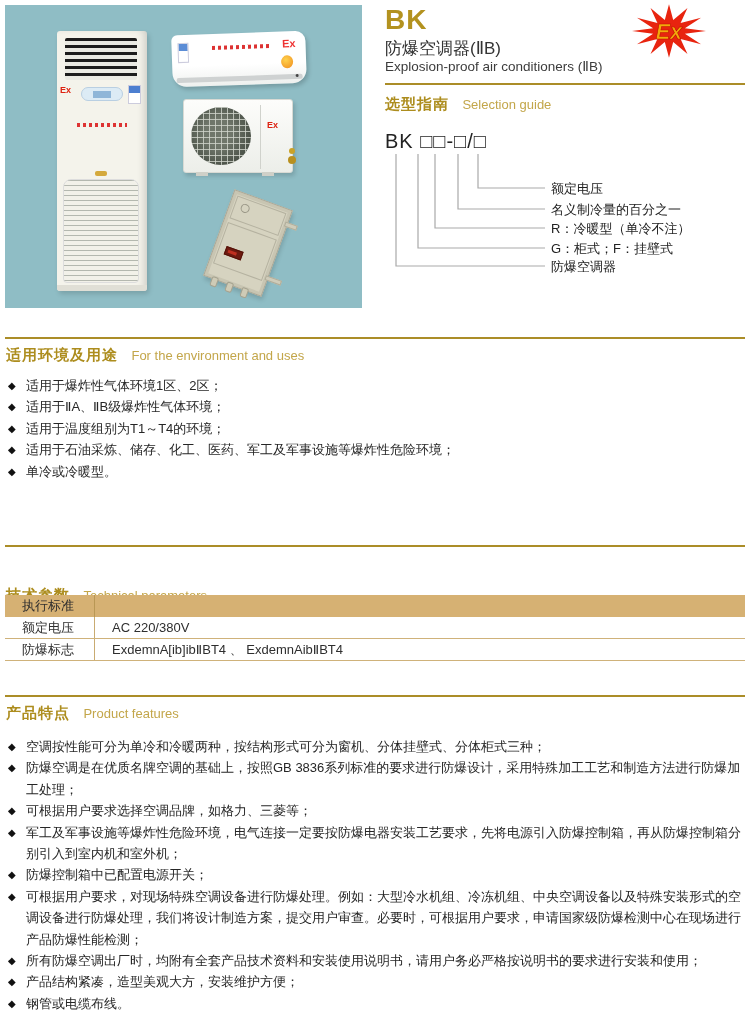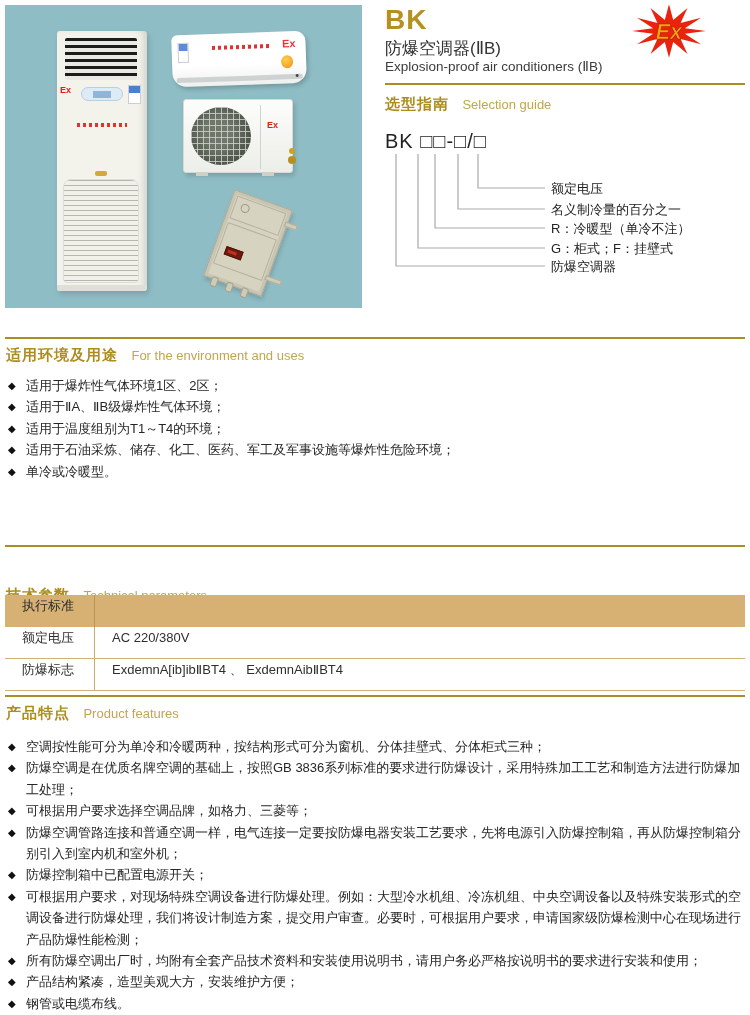--- a/index.html
+++ b/index.html
@@ -93,21 +93,21 @@
   .rule { left:5px; width:740px; height:2px; background:#ab8d28; }
   .sec-title { left:6px; }
 
   
   ul.bullets { left:8px; list-style:none; width:734px; position:absolute; }
   ul.bullets li { position:relative; padding-left:18px; font-size:13px; line-height:21.4px; color:#262626; }
   ul.bullets li::before { content:"◆"; position:absolute; left:0; top:0; font-size:10px; color:#111; }
 
   
   .ttable { left:5px; top:595px; width:740px; font-size:13px; }
-  .trow { display:flex; height:32px; line-height:21px; border-bottom:1px solid #cfb27a; }
+  .trow { display:flex; height:22px; line-height:21px; border-bottom:1px solid #cfb27a; }
   .trow .tlabel { width:90px; padding-left:17px; border-right:1px solid #c9ab71; flex:none; }
   .trow .tvalue { padding-left:17px; flex:1; }
   .trow.tan { background:#d6b173; border-bottom:none; }
   .trow.tan .tlabel { border-right:1px solid #b99754; }
 </style>
 </head>
 <body>
 
 <div class="abs photo">
   <div class="abs floor-unit">
@@ -227,19 +227,19 @@
 
 <div class="abs rule" style="top:695px;"></div>
 <div class="abs sec-title" style="top:704px;">
   <span class="sec-cn">产品特点</span>
   <span class="sec-en">Product features</span>
 </div>
 <ul class="bullets" style="top:736px;">
   <li>空调按性能可分为单冷和冷暖两种，按结构形式可分为窗机、分体挂壁式、分体柜式三种；</li>
   <li>防爆空调是在优质名牌空调的基础上，按照GB 3836系列标准的要求进行防爆设计，采用特殊加工工艺和制造方法进行防爆加工处理；</li>
   <li>可根据用户要求选择空调品牌，如格力、三菱等；</li>
-  <li>防爆空调管路连接和普通空调一样，电气连接一定要按防爆电器安装工艺要求，先将电源引入防爆控制箱，再从防爆控制箱分别引入到室内机和室外机；</li>
+  <li>军工及军事设施等爆炸性危险环境，电气连接一定要按防爆电器安装工艺要求，先将电源引入防爆控制箱，再从防爆控制箱分别引入到室内机和室外机；</li>
   <li>防爆控制箱中已配置电源开关；</li>
   <li>可根据用户要求，对现场特殊空调设备进行防爆处理。例如：大型冷水机组、冷冻机组、中央空调设备以及特殊安装形式的空调设备进行防爆处理，我们将设计制造方案，提交用户审查。必要时，可根据用户要求，申请国家级防爆检测中心在现场进行产品防爆性能检测；</li>
   <li>所有防爆空调出厂时，均附有全套产品技术资料和安装使用说明书，请用户务必严格按说明书的要求进行安装和使用；</li>
   <li>产品结构紧凑，造型美观大方，安装维护方便；</li>
   <li>钢管或电缆布线。</li>
 </ul>
 
 </body></html>

